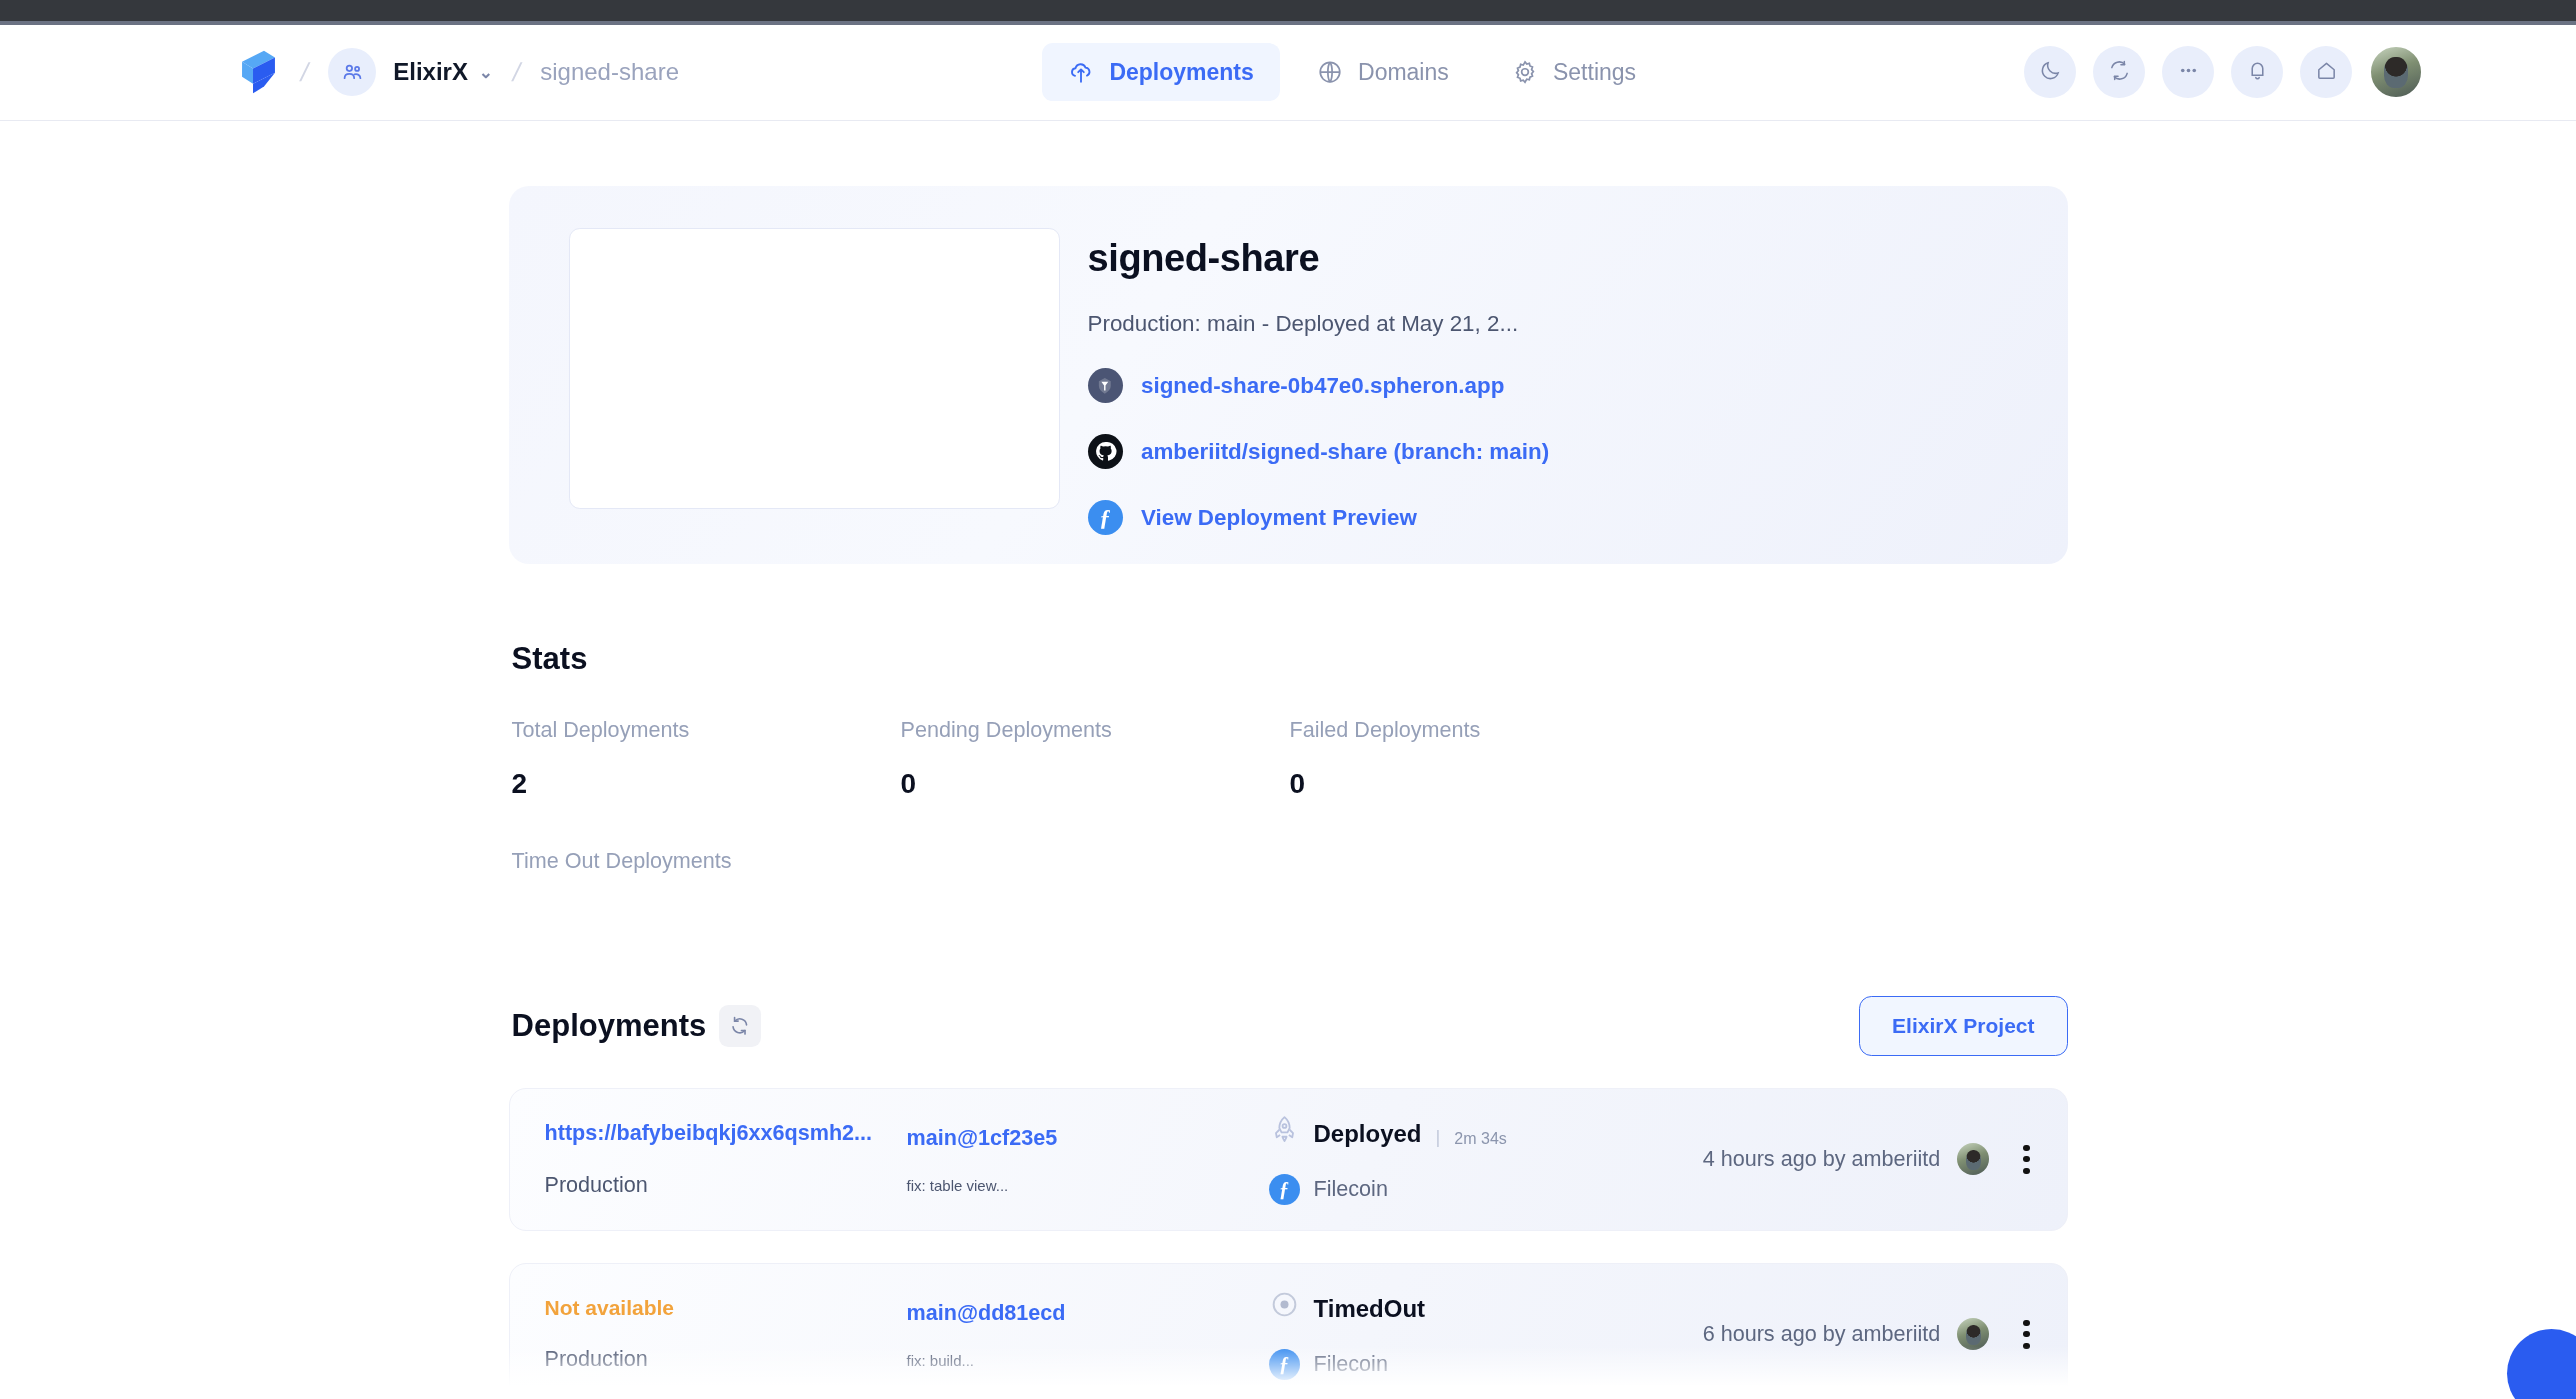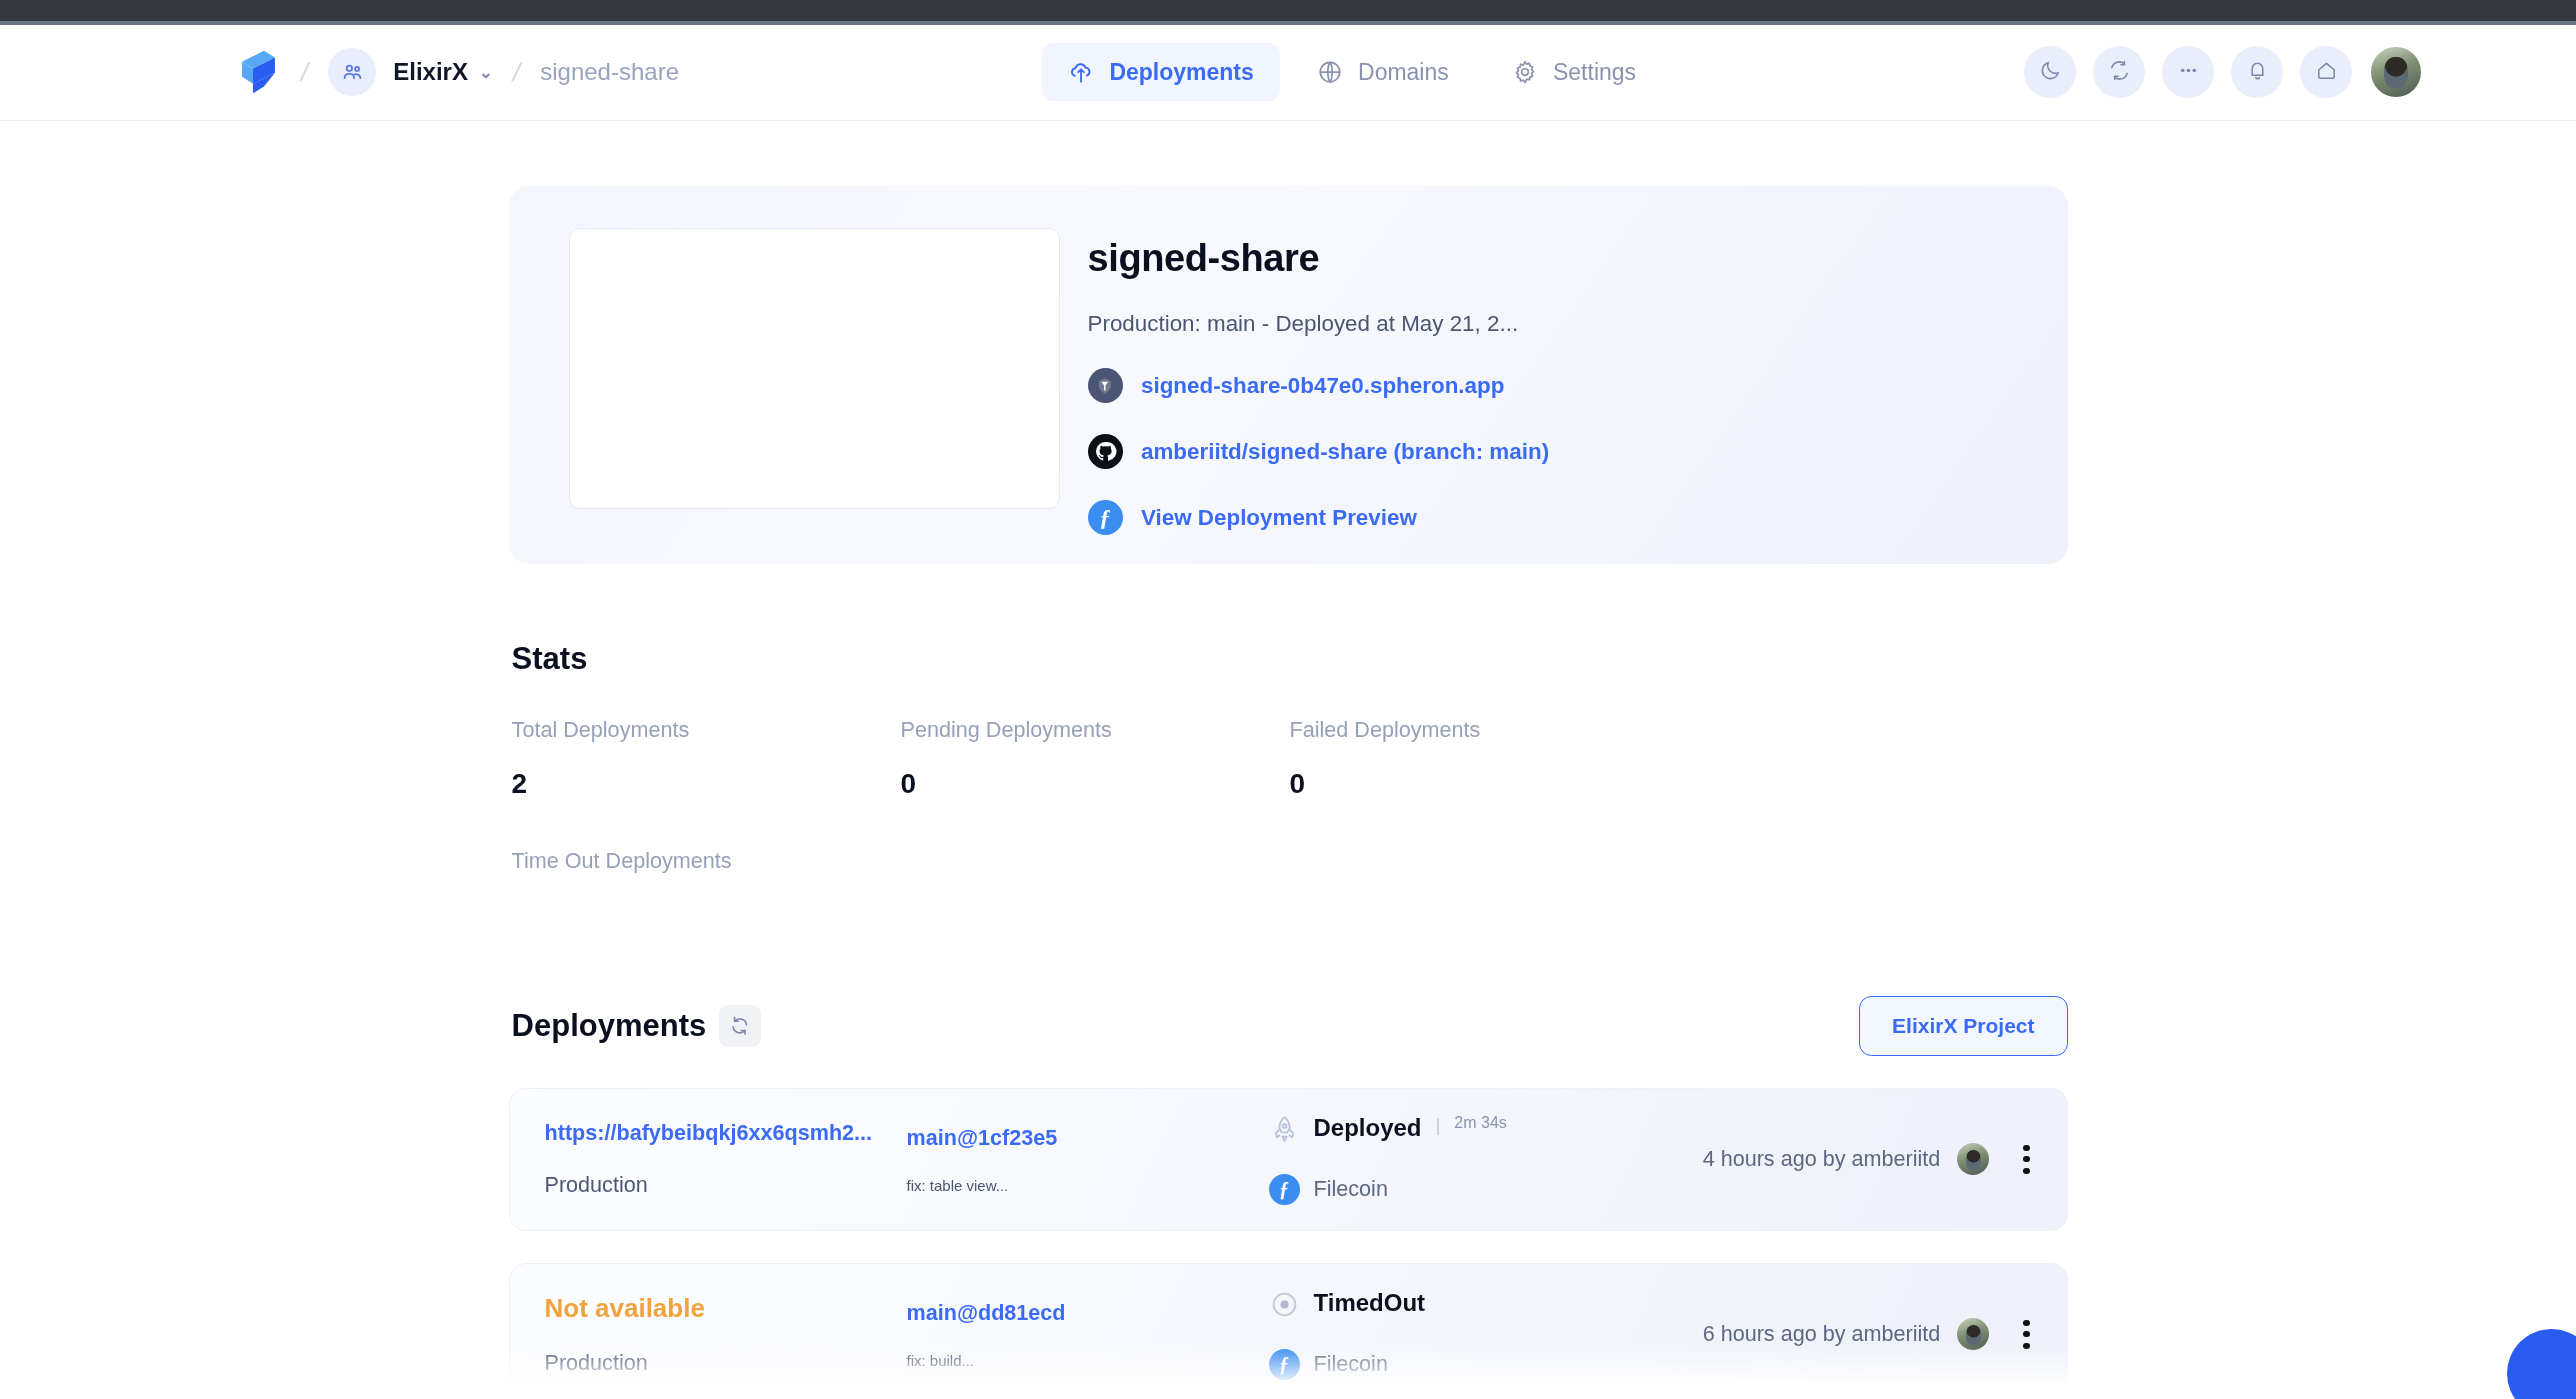--- a/index.html
+++ b/index.html
@@ -116,24 +116,24 @@
 
   .dep-row {
     margin-top: 32px; border-radius: 17px; height: 143px;
     background: linear-gradient(115deg, #fcfdff 0%, #f4f6fc 55%, #eef1fa 100%);
     border: 0.8px solid #eef0f8;
     display: flex; align-items: center; padding: 0 37px 0 35px; position: relative;
   }
   .col-url { width: 362px; flex: none; }
   .col-commit { width: 362px; flex: none; }
   .col-status { width: 401px; flex: none; }
-  .line1 { display: flex; align-items: flex-start; gap: 14px; }
+  .line1 { display: flex; align-items: flex-end; gap: 14px; }
   .line2 { display: flex; align-items: center; gap: 14px; margin-top: 26px; }
   .url-link { font-size: 21.6px; color: #3b6bf5; font-weight: 700; white-space: nowrap; cursor:pointer; }
-  .url-unavail { font-size: 26px; color: #f2a33c; font-weight: 600; white-space: nowrap; }
+  .url-unavail { font-size: 21px; color: #f2a33c; font-weight: 600; white-space: nowrap; }
   .env-text { font-size: 21.6px; color: #4c5670; }
   .commit-link { font-size: 21.6px; color: #3b6bf5; font-weight: 600; white-space: nowrap; cursor:pointer; }
   .commit-msg { font-size: 15px; color: #4c5670; white-space: nowrap; }
   .status-text { font-size: 24px; font-weight: 700; color: #0b1020; white-space: nowrap; }
   .status-dur { font-size: 16px; color: #8b95ad; white-space: nowrap; }
   .status-sep { color: #c3cadb; font-size: 18.5px; }
   .chain-label { font-size: 21.6px; color: #5d6780; }
   .meta-right {
     margin-left: auto; display: flex; align-items: center; gap: 17px;
   }

